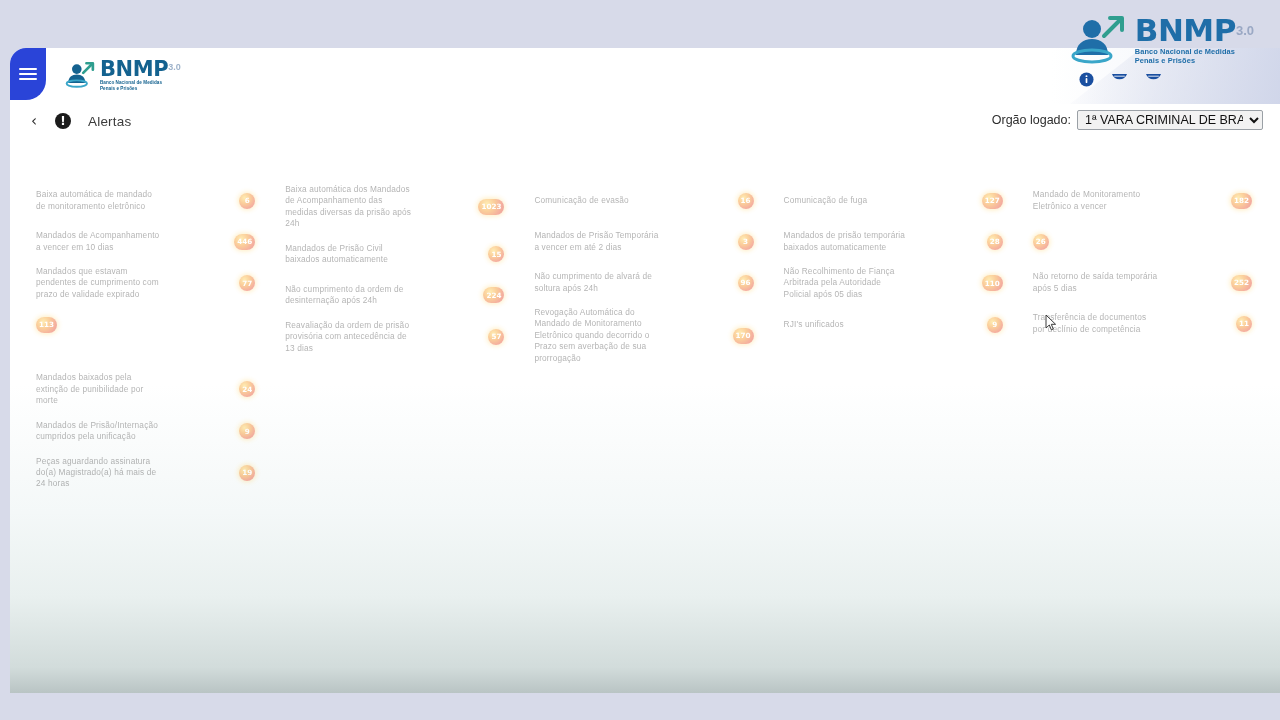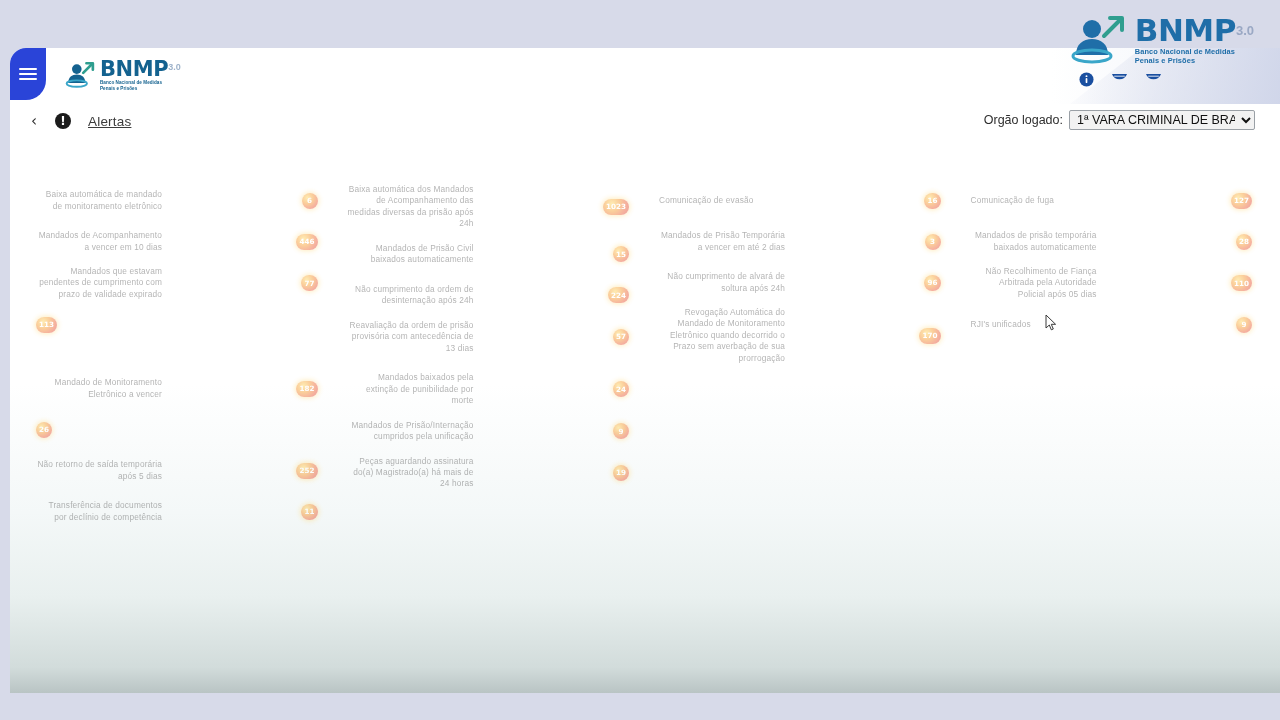--- a/index.html
+++ b/index.html
@@ -165,26 +165,25 @@
     justify-content: center;
     font-family: "DejaVu Sans", sans-serif;
     line-height: 1;
   }
   .alert-dot i { font-style: normal; transform: translateY(-0.5px); }
   .page-title {
     margin-left: 17px;
     font-size: 13.5px;
     color: #3c3c3c;
     letter-spacing: 0.2px;
-    text-decoration: underline;
   }
 
   .organ-select-wrap {
     position: absolute;
-    right: 25px;
+    right: 17px;
     top: 6px;
     display: flex;
     align-items: center;
     gap: 6px;
     margin-left: 36px;
   }
   .organ-label {
     font-size: 12.5px;
     color: #2d2d2d;
   }
@@ -199,24 +198,23 @@
     width: 186px;
     height: 20px;
   }
 
   
   .alerts-area {
     padding: 42px 12px 0 12px;
   }
   .alerts-grid {
     display: grid;
-    grid-template-columns: repeat(4, 1fr);
+    grid-template-columns: repeat(5, 1fr);
     column-gap: 0;
     row-gap: 0;
-    text-align: right;
   }
   .alert-col {
     display: flex;
     flex-direction: column;
   }
   .alert-card {
     position: relative;
     display: flex;
     align-items: center;
     justify-content: space-between;

